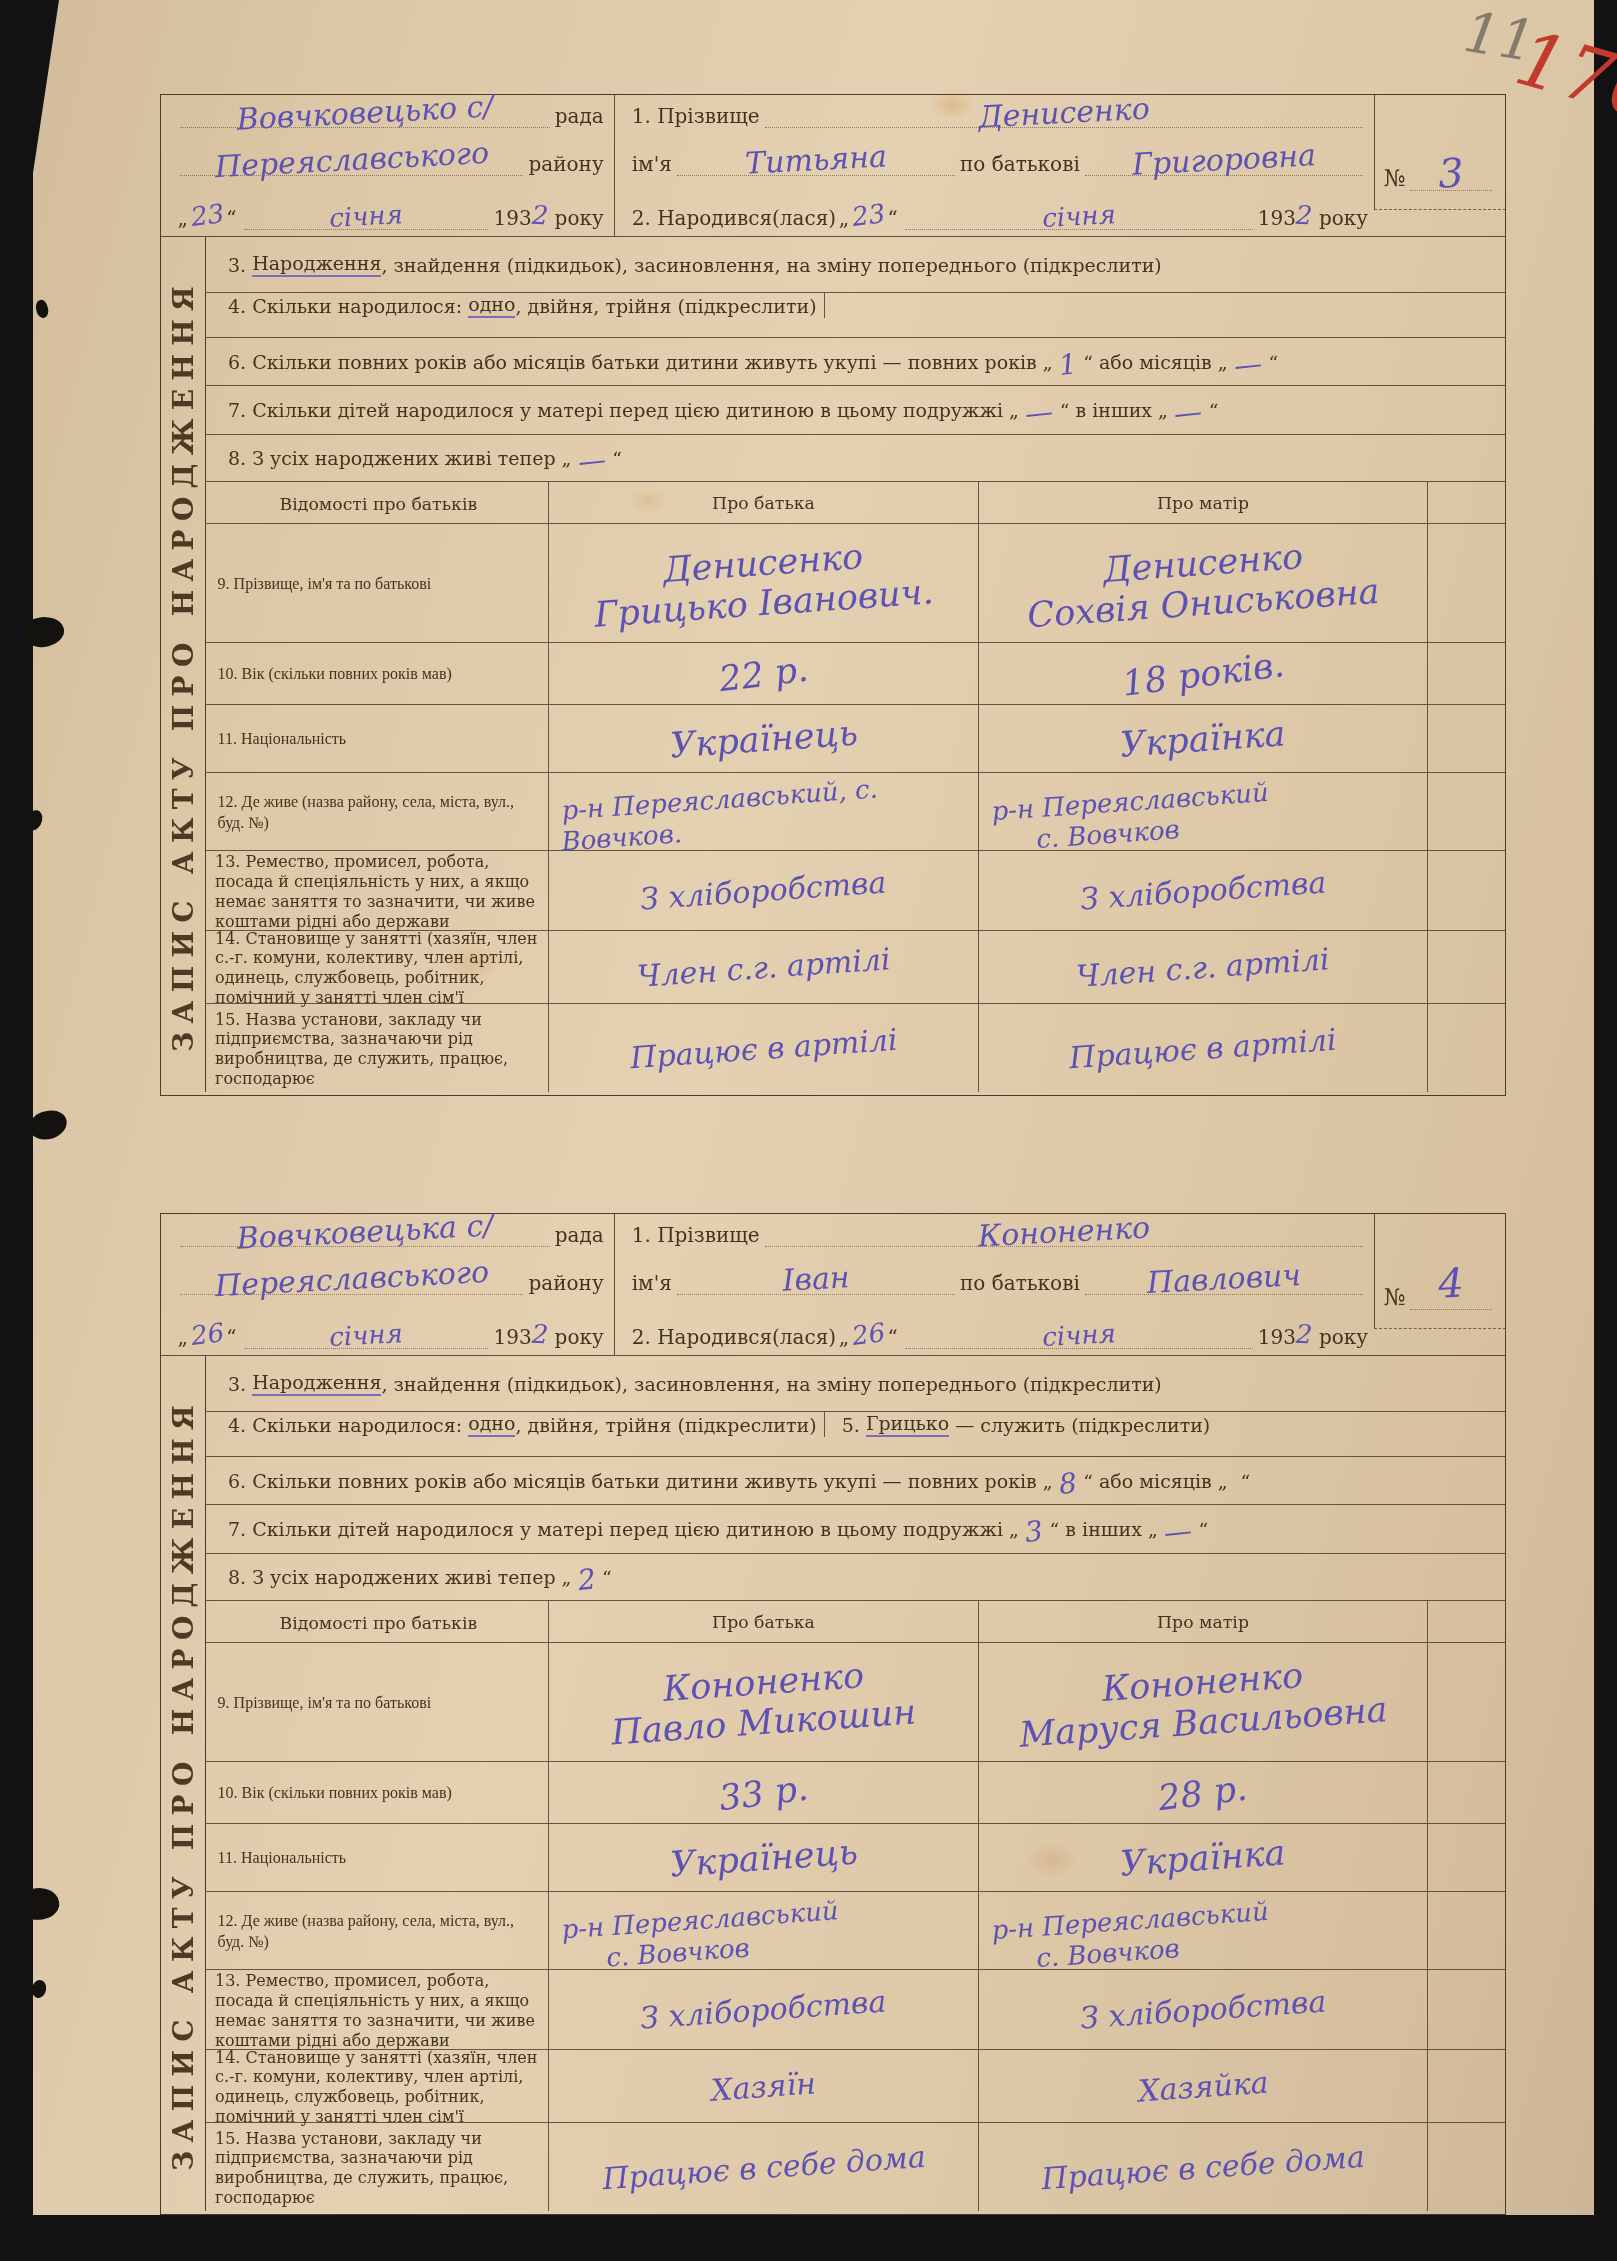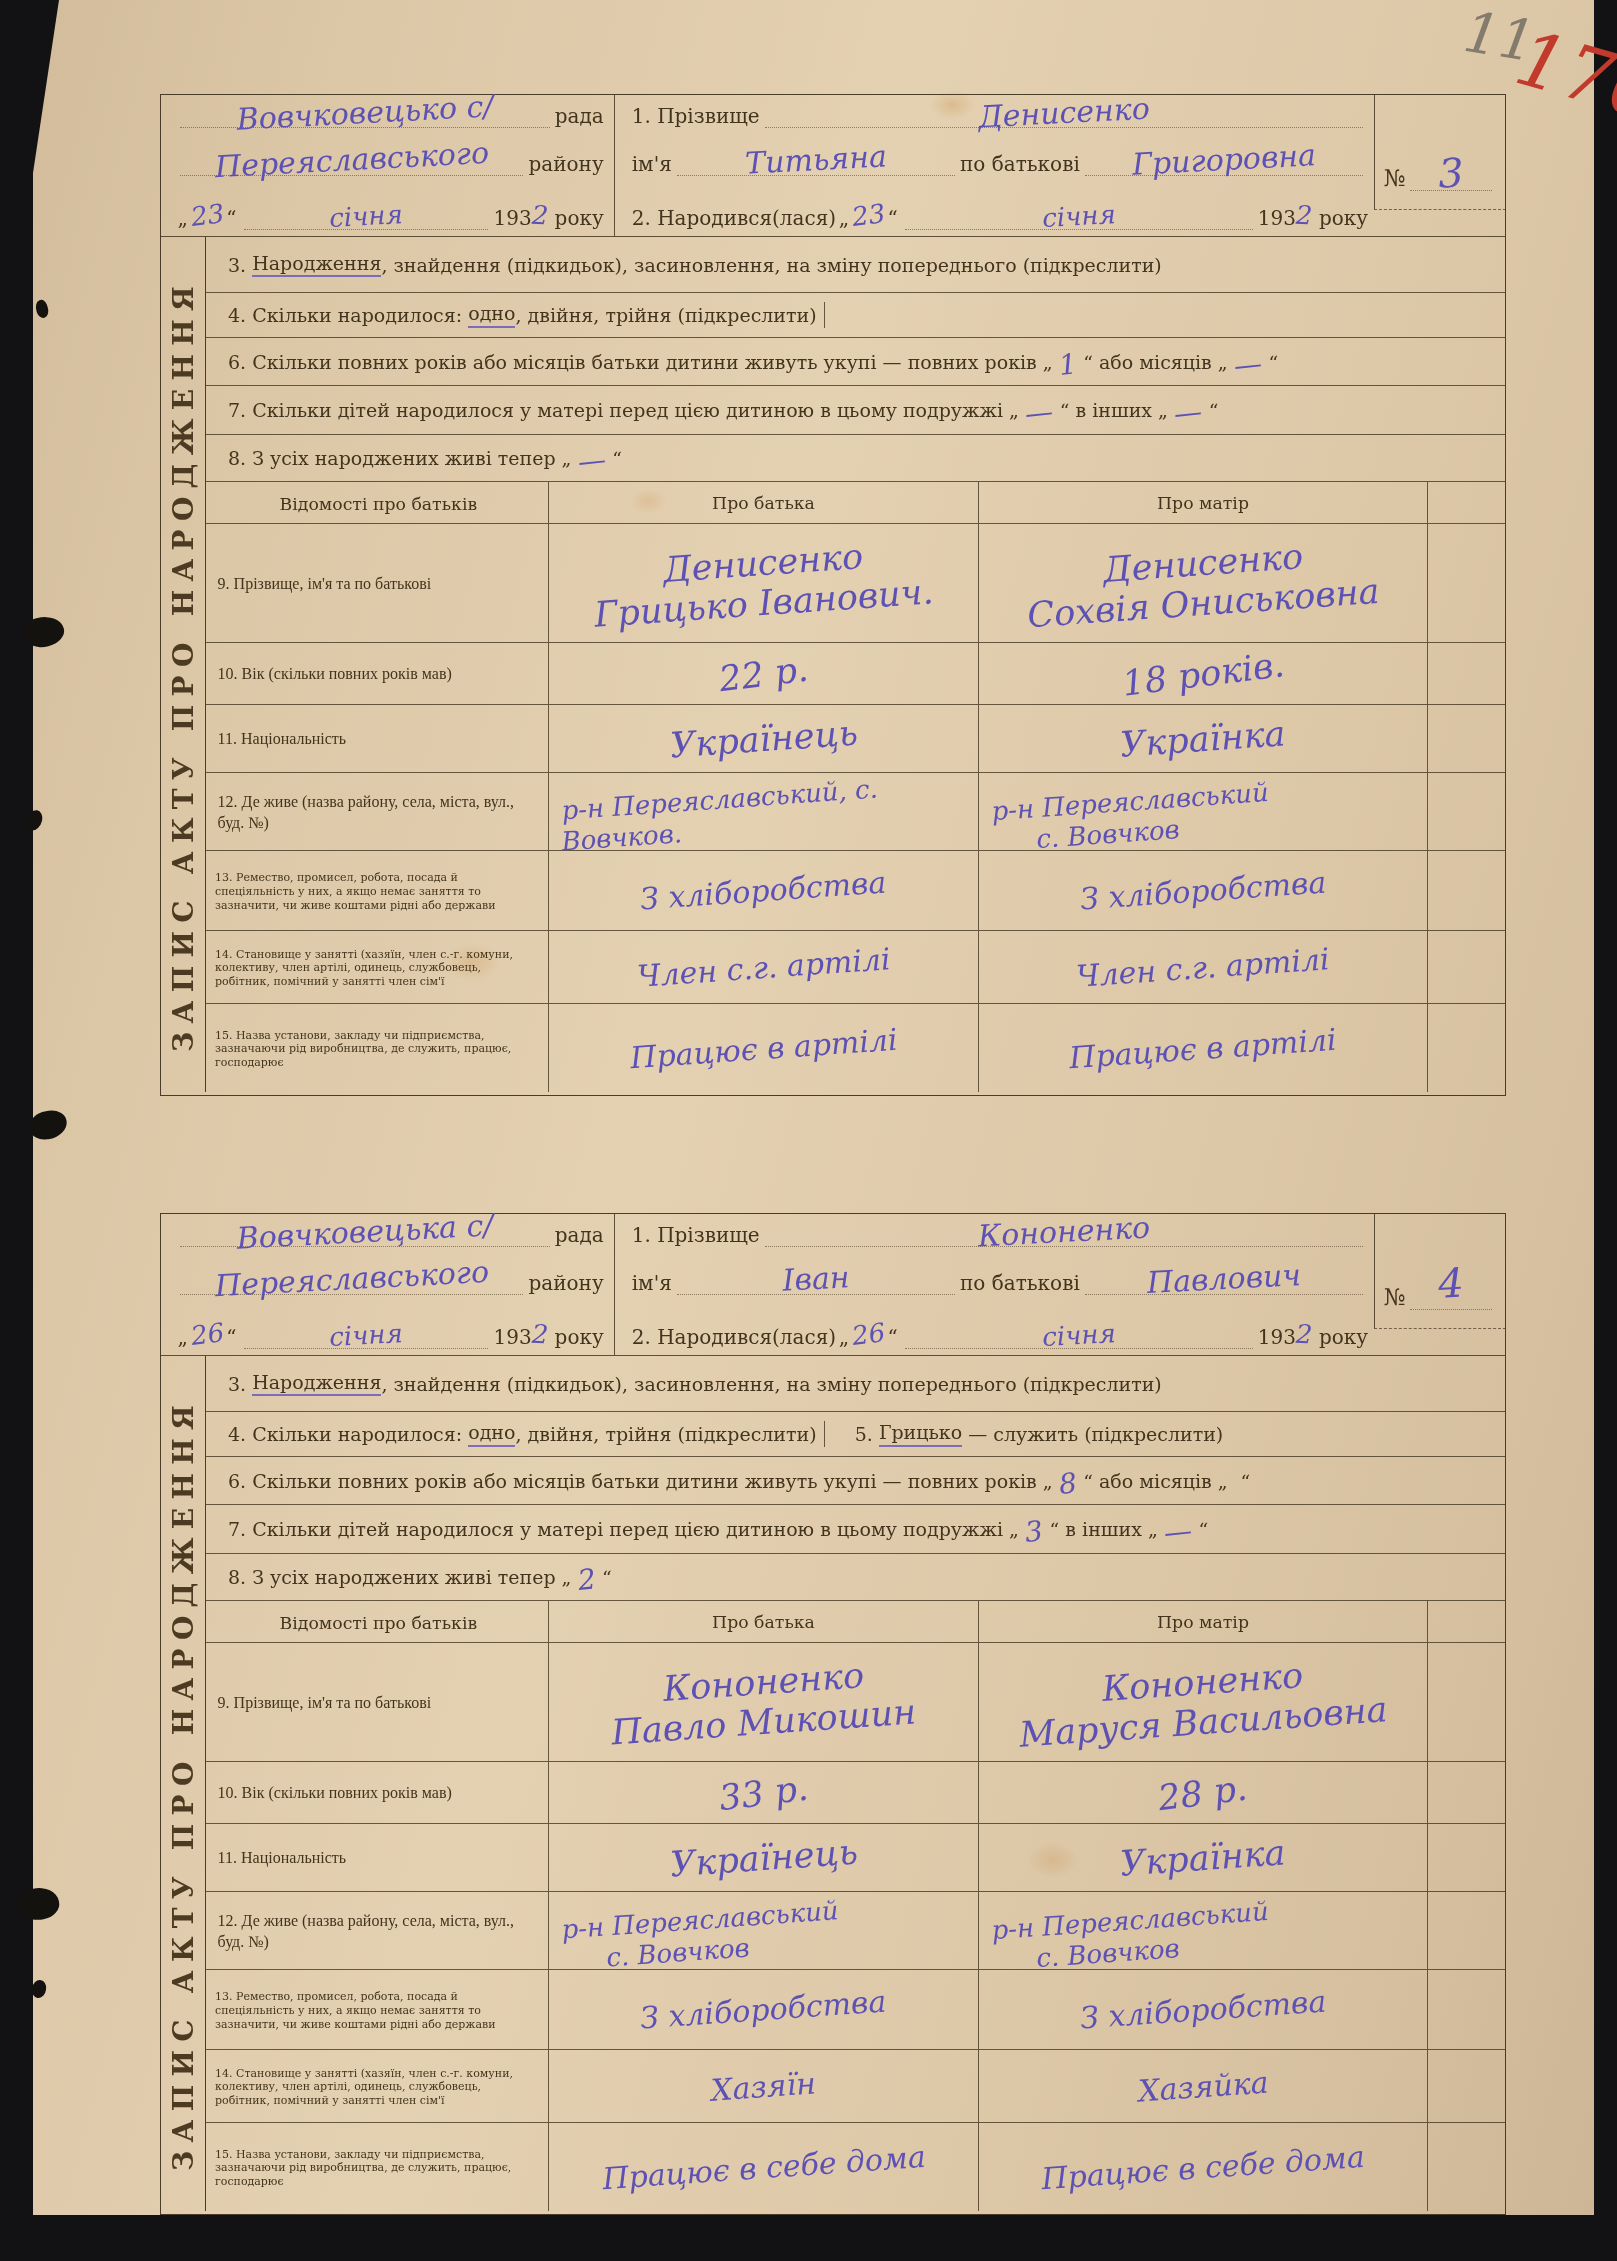--- a/index.html
+++ b/index.html
@@ -51,34 +51,34 @@
   .side-label span{
     writing-mode:vertical-rl;transform:rotate(180deg);
     font-size:28px;font-weight:bold;letter-spacing:8.3px;color:#4c3b22;white-space:nowrap;
   }
   .rows-col{flex:1;display:flex;flex-direction:column;}
   .line-row{
     border-bottom:1.3px solid rgba(70,55,33,.8);
     display:flex;align-items:center;
     padding:0 14px 0 22px;font-size:19px;white-space:nowrap;
   }
-  .split{display:flex;padding:0;align-items:center;gap:13px;}
+  .split{display:flex;padding:0;align-items:flex-start;}
   .split .r4{width:619px;border-right:1.3px solid rgba(70,55,33,.8);display:flex;align-items:center;padding-left:22px;}
   .split .r5{flex:1;display:flex;align-items:center;padding-left:16.7px;}
   .prow-head{display:flex;border-bottom:1.3px solid rgba(70,55,33,.8);font-size:17.3px;}
   .prow{display:flex;border-bottom:1.3px solid rgba(70,55,33,.8);}
   .prow:last-child{border-bottom:none;}
   .pl{width:343px;border-right:1.3px solid rgba(70,55,33,.8);padding:6.4px 10.3px 3.9px 13px;}
   .pf{width:430px;border-right:1.3px solid rgba(70,55,33,.8);position:relative;}
   .pm{width:449px;border-right:1.3px solid rgba(70,55,33,.8);position:relative;}
   .pn{flex:1;}
   .hcell{display:flex;align-items:center;justify-content:center;text-align:center;}
   .cellc{display:flex;flex-direction:column;align-items:center;justify-content:center;height:100%;gap:0px;}
   .celll{display:flex;flex-direction:column;justify-content:center;height:100%;padding-left:11.6px;}
-  .small-lbl{font-size:11px;line-height:1.24;}
+  .small-lbl{font-size:16px;line-height:1.24;}
   .mid-lbl{font-size:16px;line-height:1.3;font-family:Liberation Serif, serif;}
   
   .hw{
     font-family:"DejaVu Serif", serif;font-style:italic;
     color:#5d52b4;white-space:nowrap;
   }
   .hw-xl{font-size:35px;}
   .hw-lg{font-size:30px;}
   .hw-md{font-size:26px;}
   .rot-a{transform:rotate(-4deg);}

